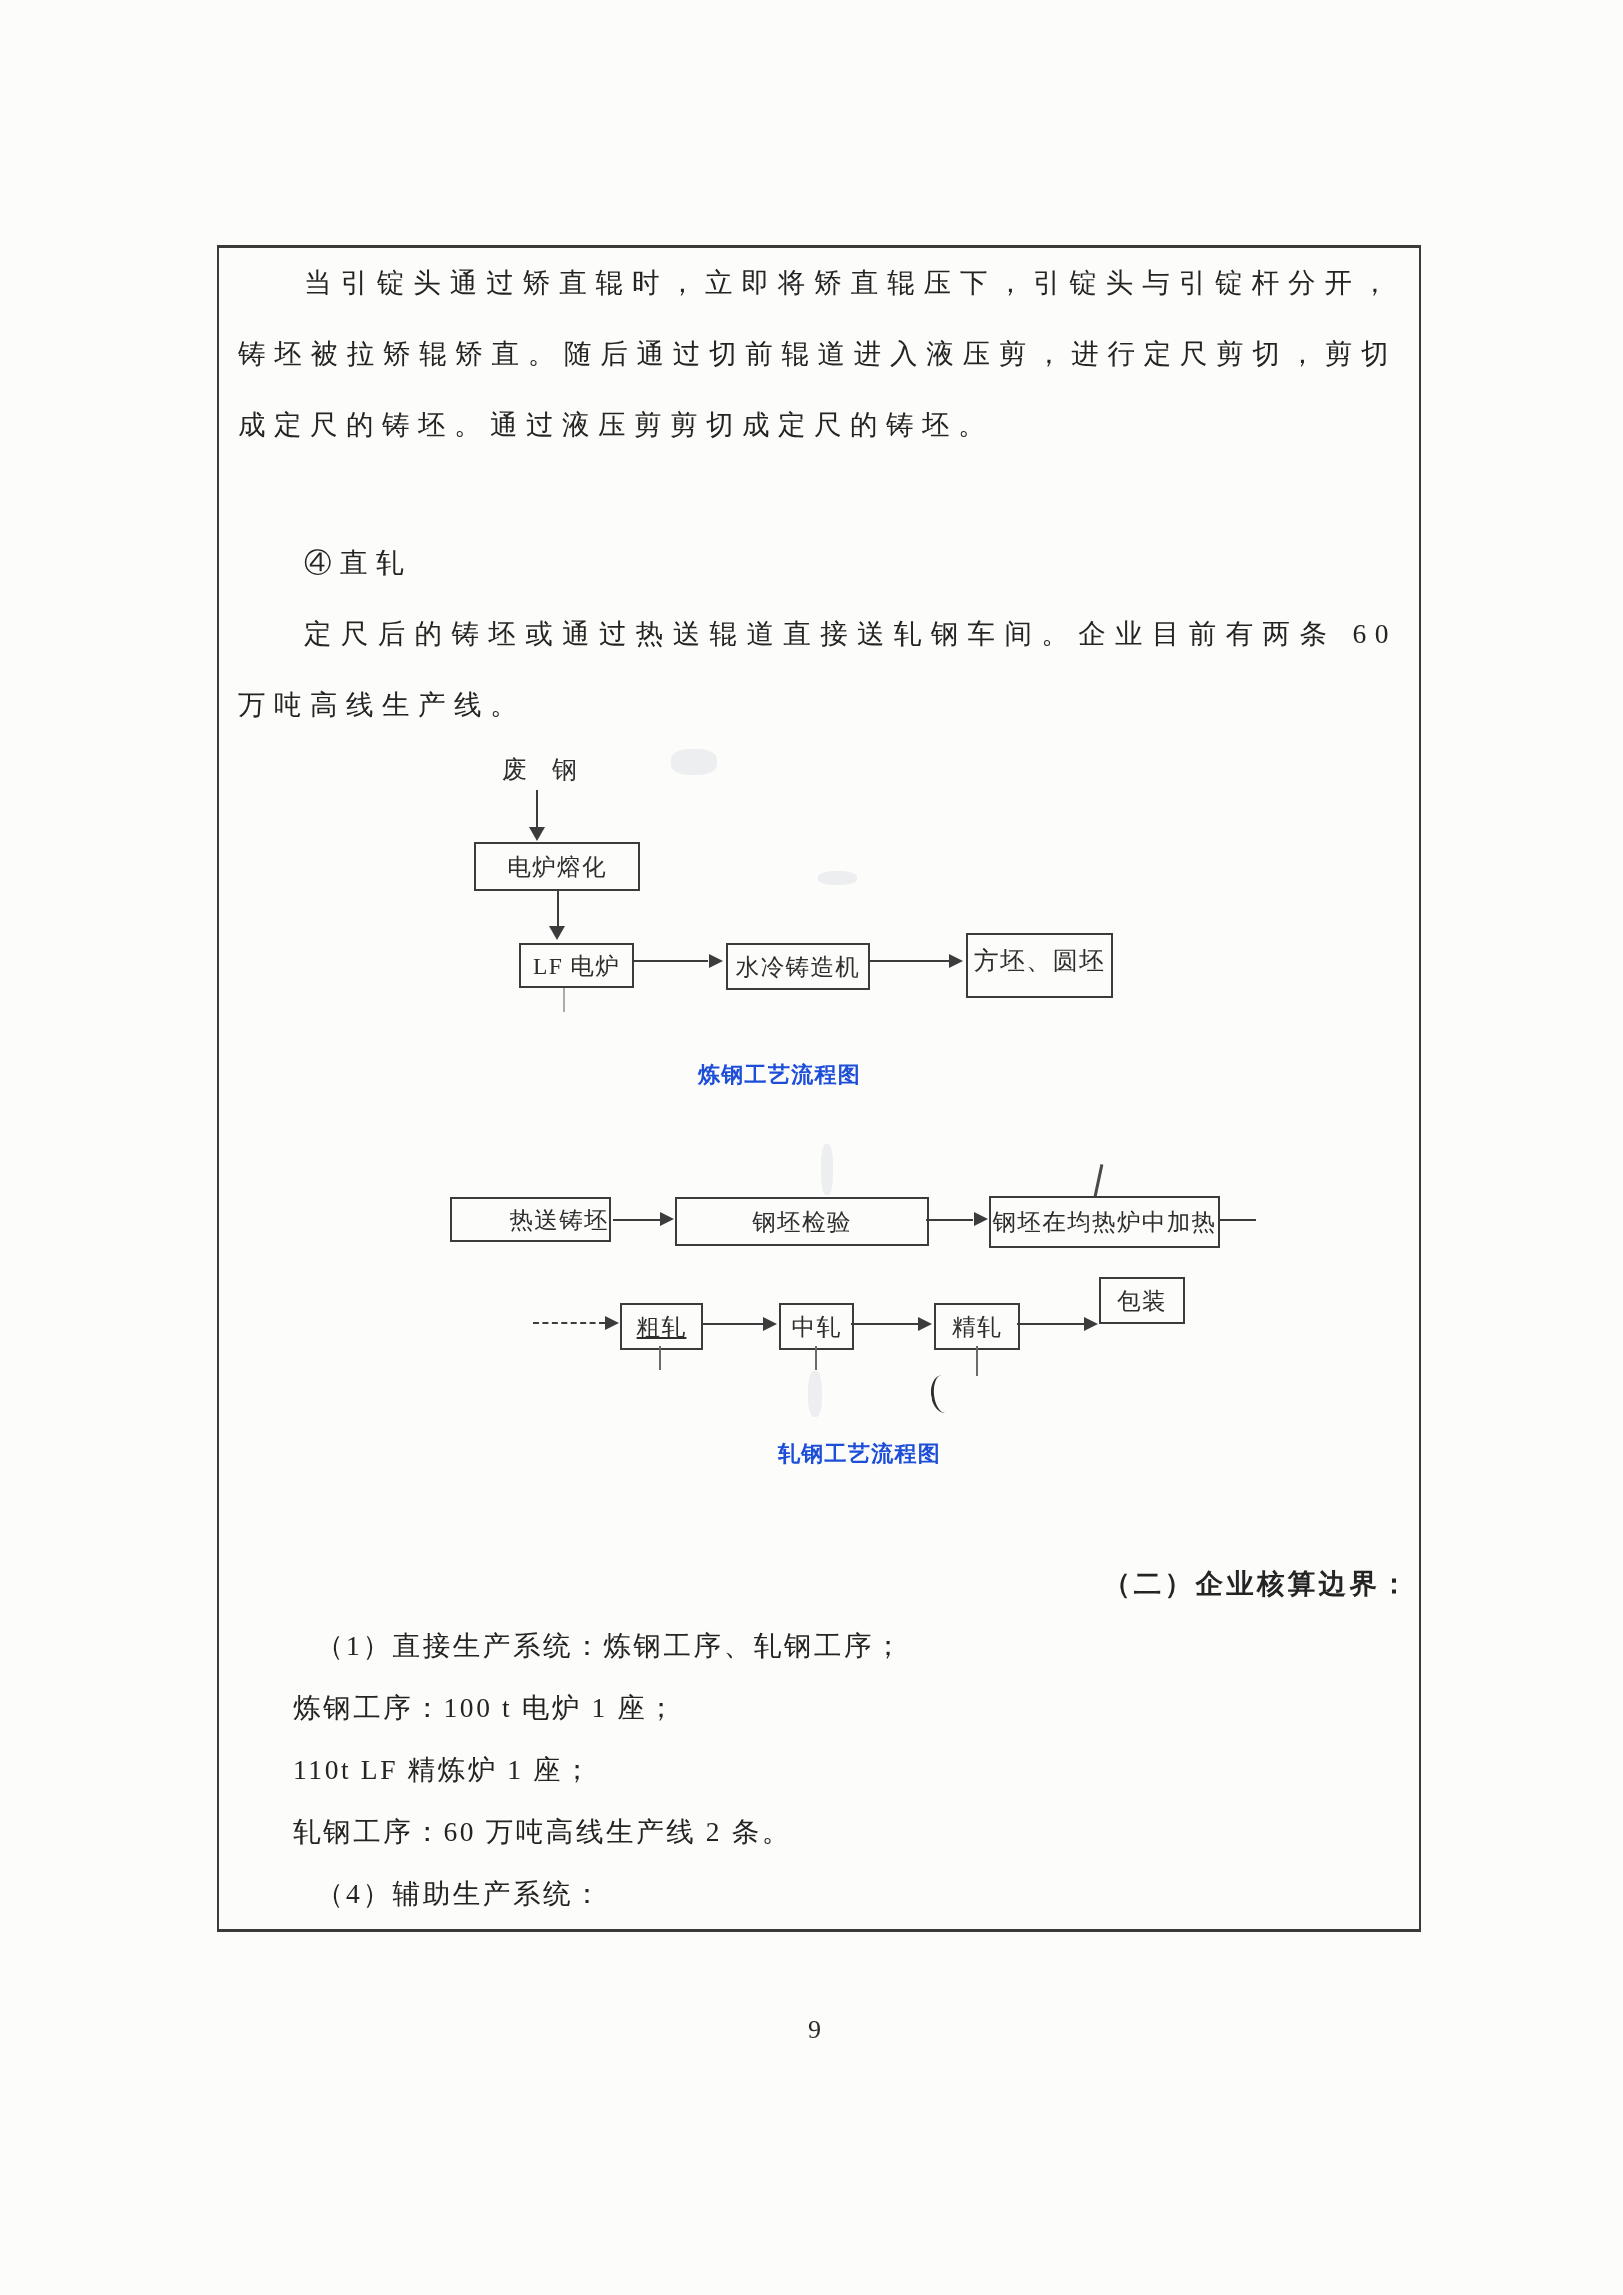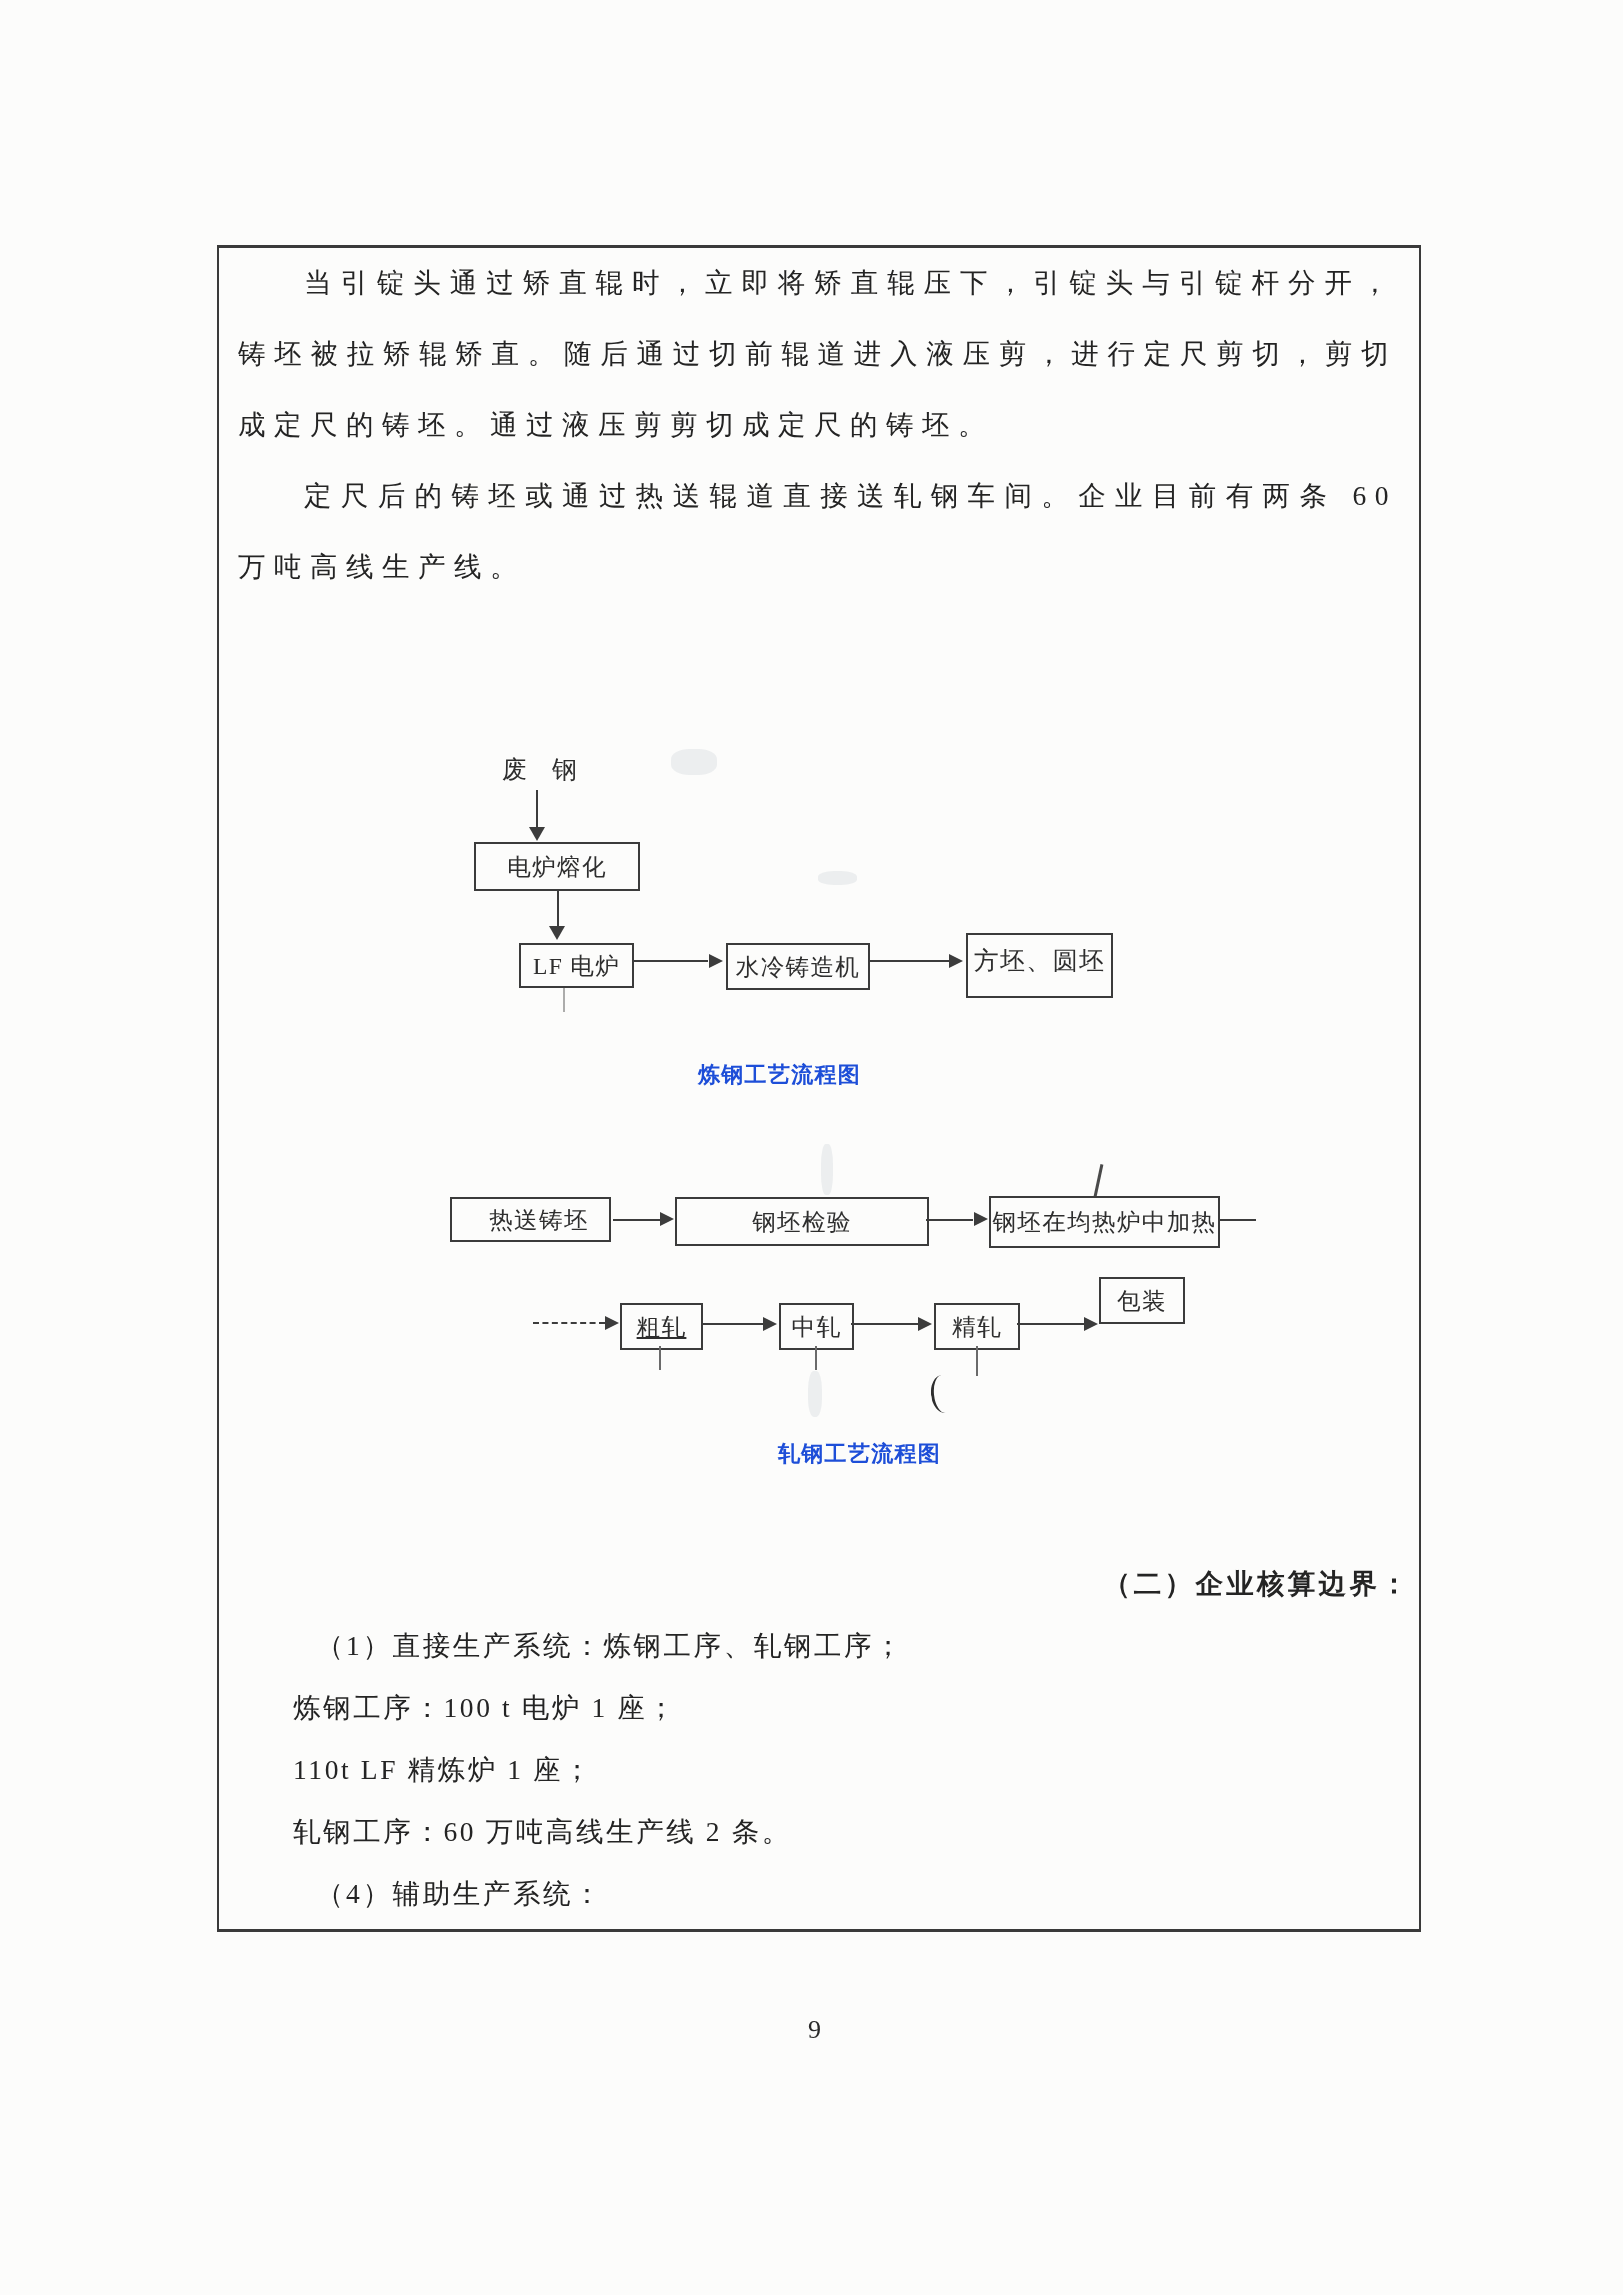--- a/index.html
+++ b/index.html
@@ -60,20 +60,21 @@
 </style>
 </head>
 <body>
 
 <div class="page">
 
   <div class="cell-border"></div>
 
   <div class="body-text">
     <p>当引锭头通过矫直辊时，立即将矫直辊压下，引锭头与引锭杆分开，铸坯被拉矫辊矫直。随后通过切前辊道进入液压剪，进行定尺剪切，剪切成定尺的铸坯。通过液压剪剪切成定尺的铸坯。</p>
+    <p class="sub-head">④直轧</p>
     <p>定尺后的铸坯或通过热送辊道直接送轧钢车间。企业目前有两条 60 万吨高线生产线。</p>
   </div>
 
   <div class="layer">
 
     <div class="flow-label" style="left:486px; top:753px;">废　钢</div>
 
     <div class="vline" style="left:520px; top:790px; height:38px;"></div>
     <div class="tri-down" style="left:513px; top:827px;"></div>
 
@@ -104,21 +105,21 @@
     </div>
 
     <div class="smudge" style="left:655px; top:749px; width:46px; height:26px;"></div>
     <div class="smudge" style="left:802px; top:871px; width:39px; height:14.4px;"></div>
 
     <div class="flow-caption" style="left:682px; top:1060px;">炼钢工艺流程图</div>
   </div>
 
   <div class="layer">
 
-    <div class="fbox" style="left:434px; top:1197px; width:161px; height:45px; justify-content:center; padding-left:17px; box-sizing:border-box;">
+    <div class="fbox" style="left:434px; top:1197px; width:161px; height:45px; justify-content:flex-end; padding-left:17px; box-sizing:border-box;">
       <span>热送铸坯</span>
     </div>
 
     <div class="hline" style="left:597px; top:1219px; width:47px;"></div>
     <div class="tri-right" style="left:644px; top:1212px;"></div>
 
     <div class="smudge" style="left:805px; top:1144px; width:11.8px; height:51px;"></div>
 
     <div class="fbox" style="left:659px; top:1197px; width:250px; height:45px;">
       <span>钢坯检验</span>

